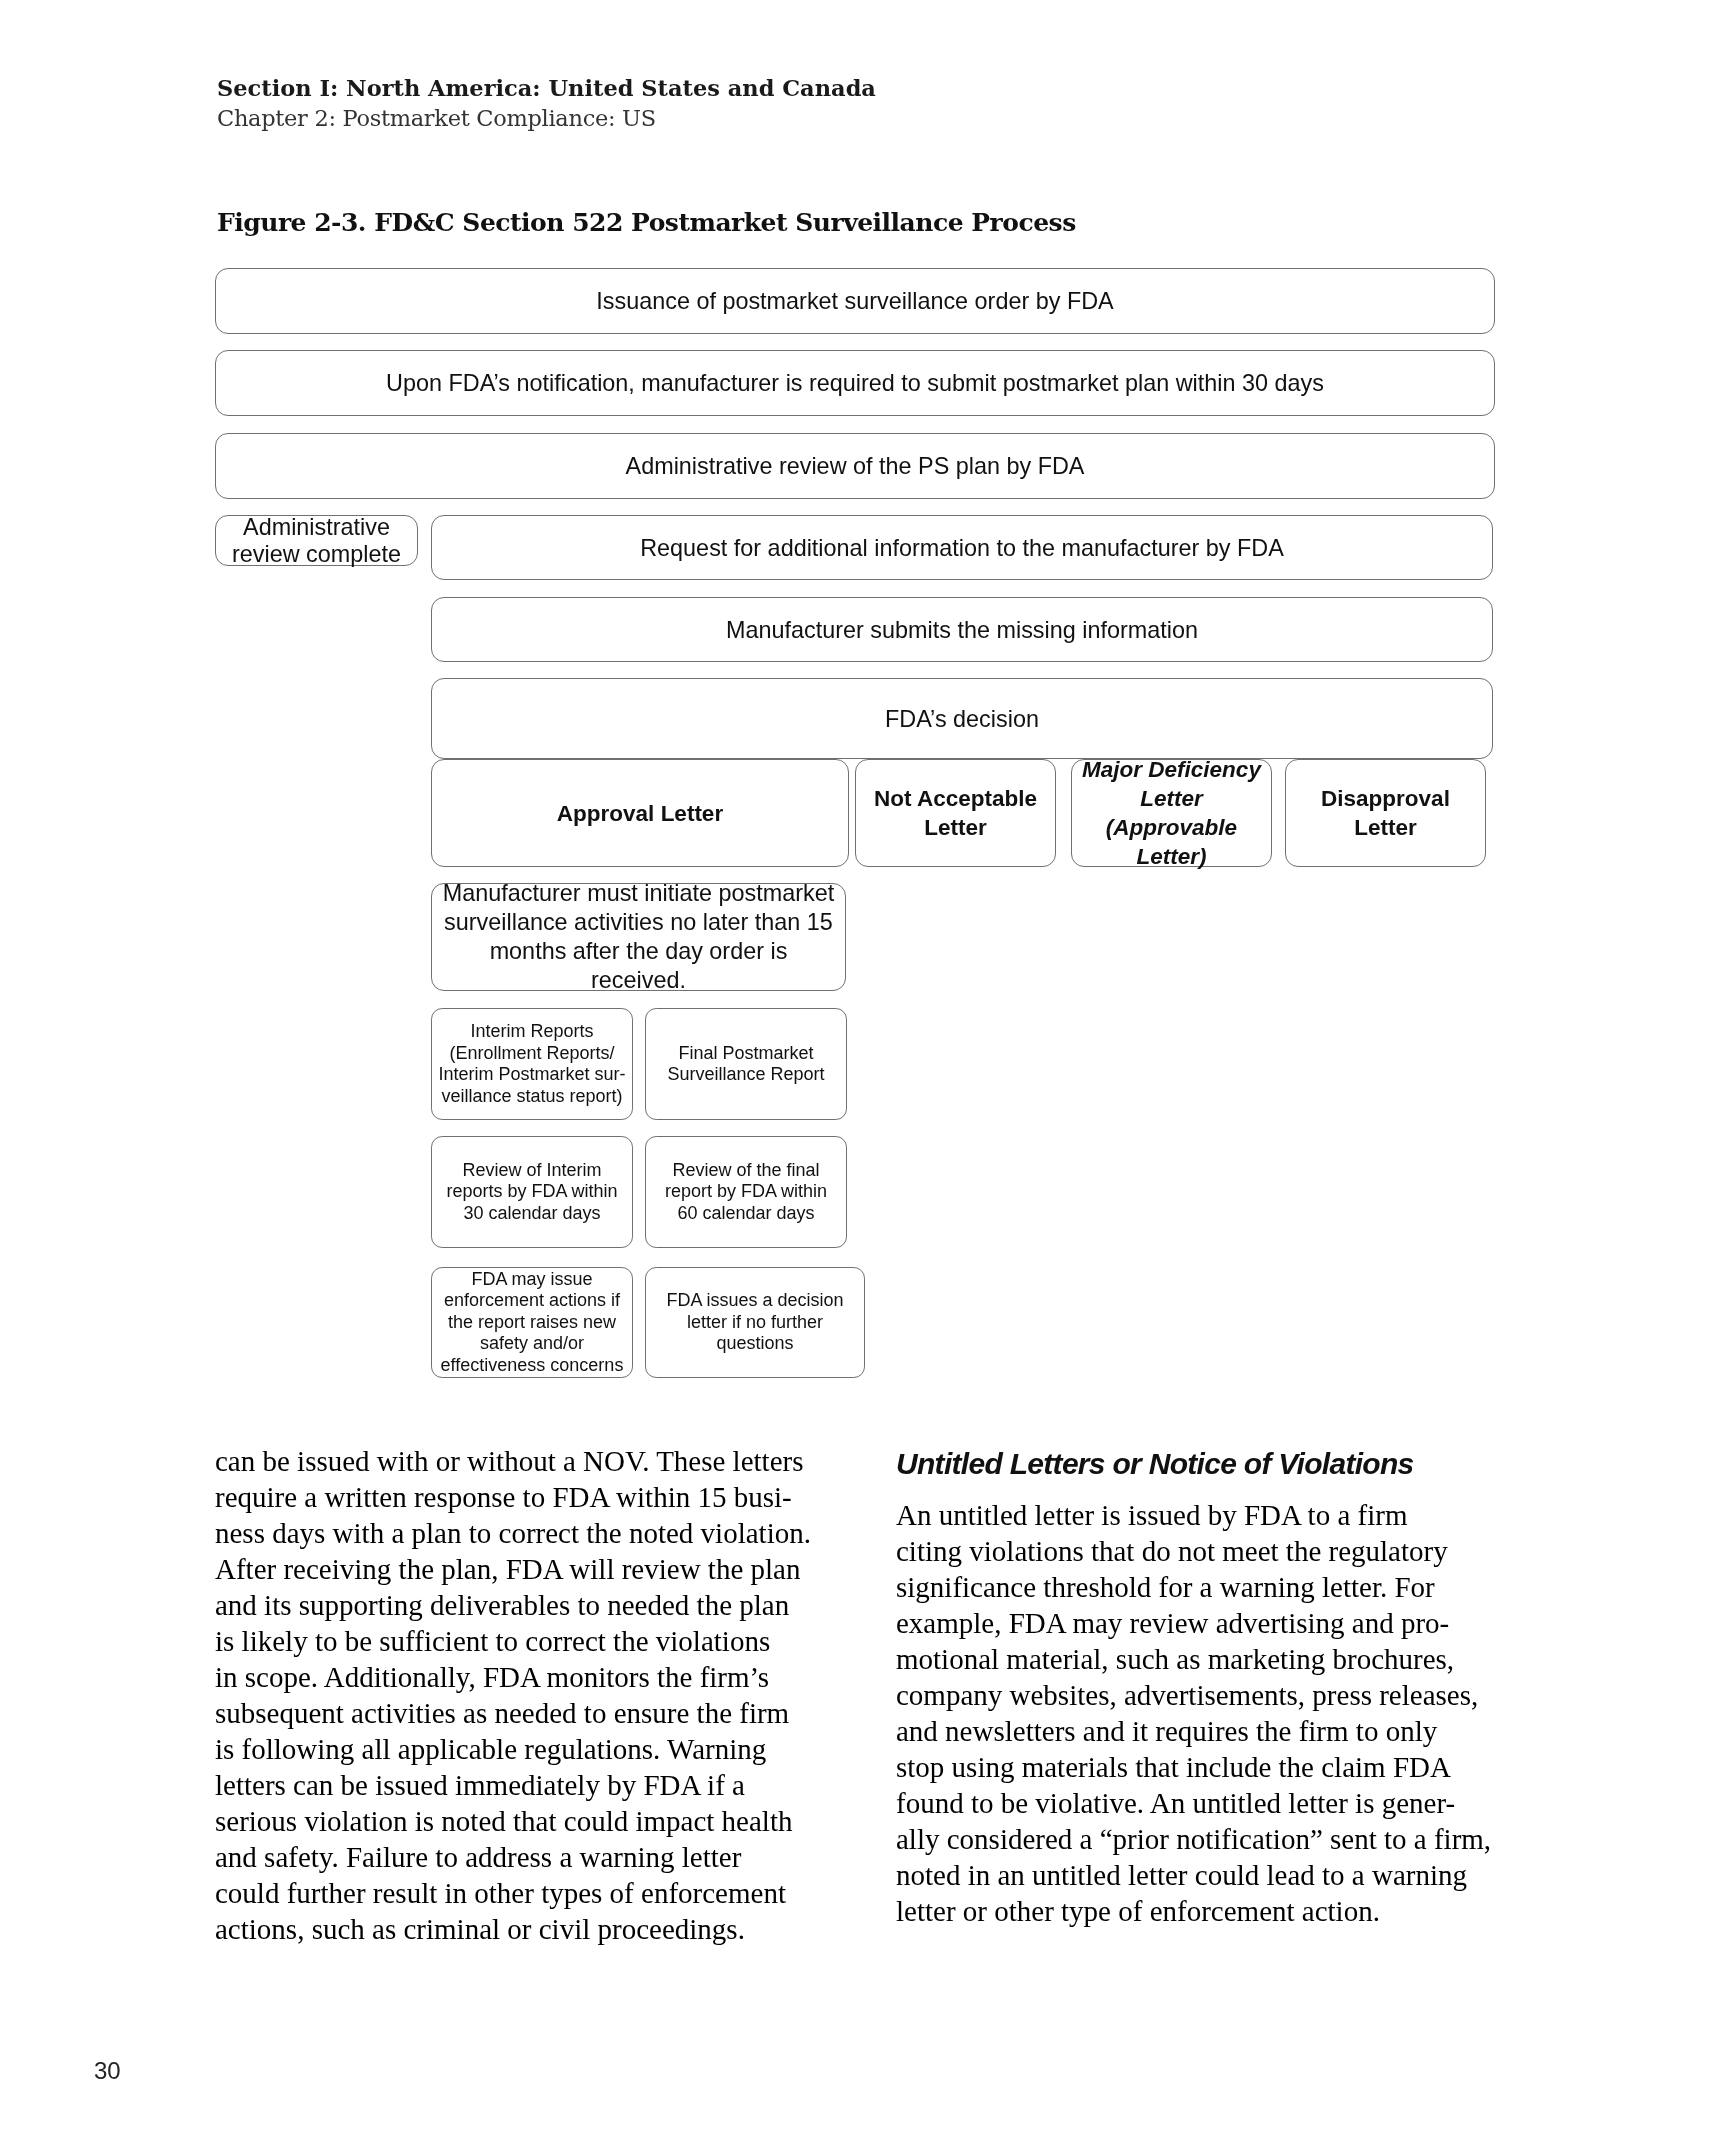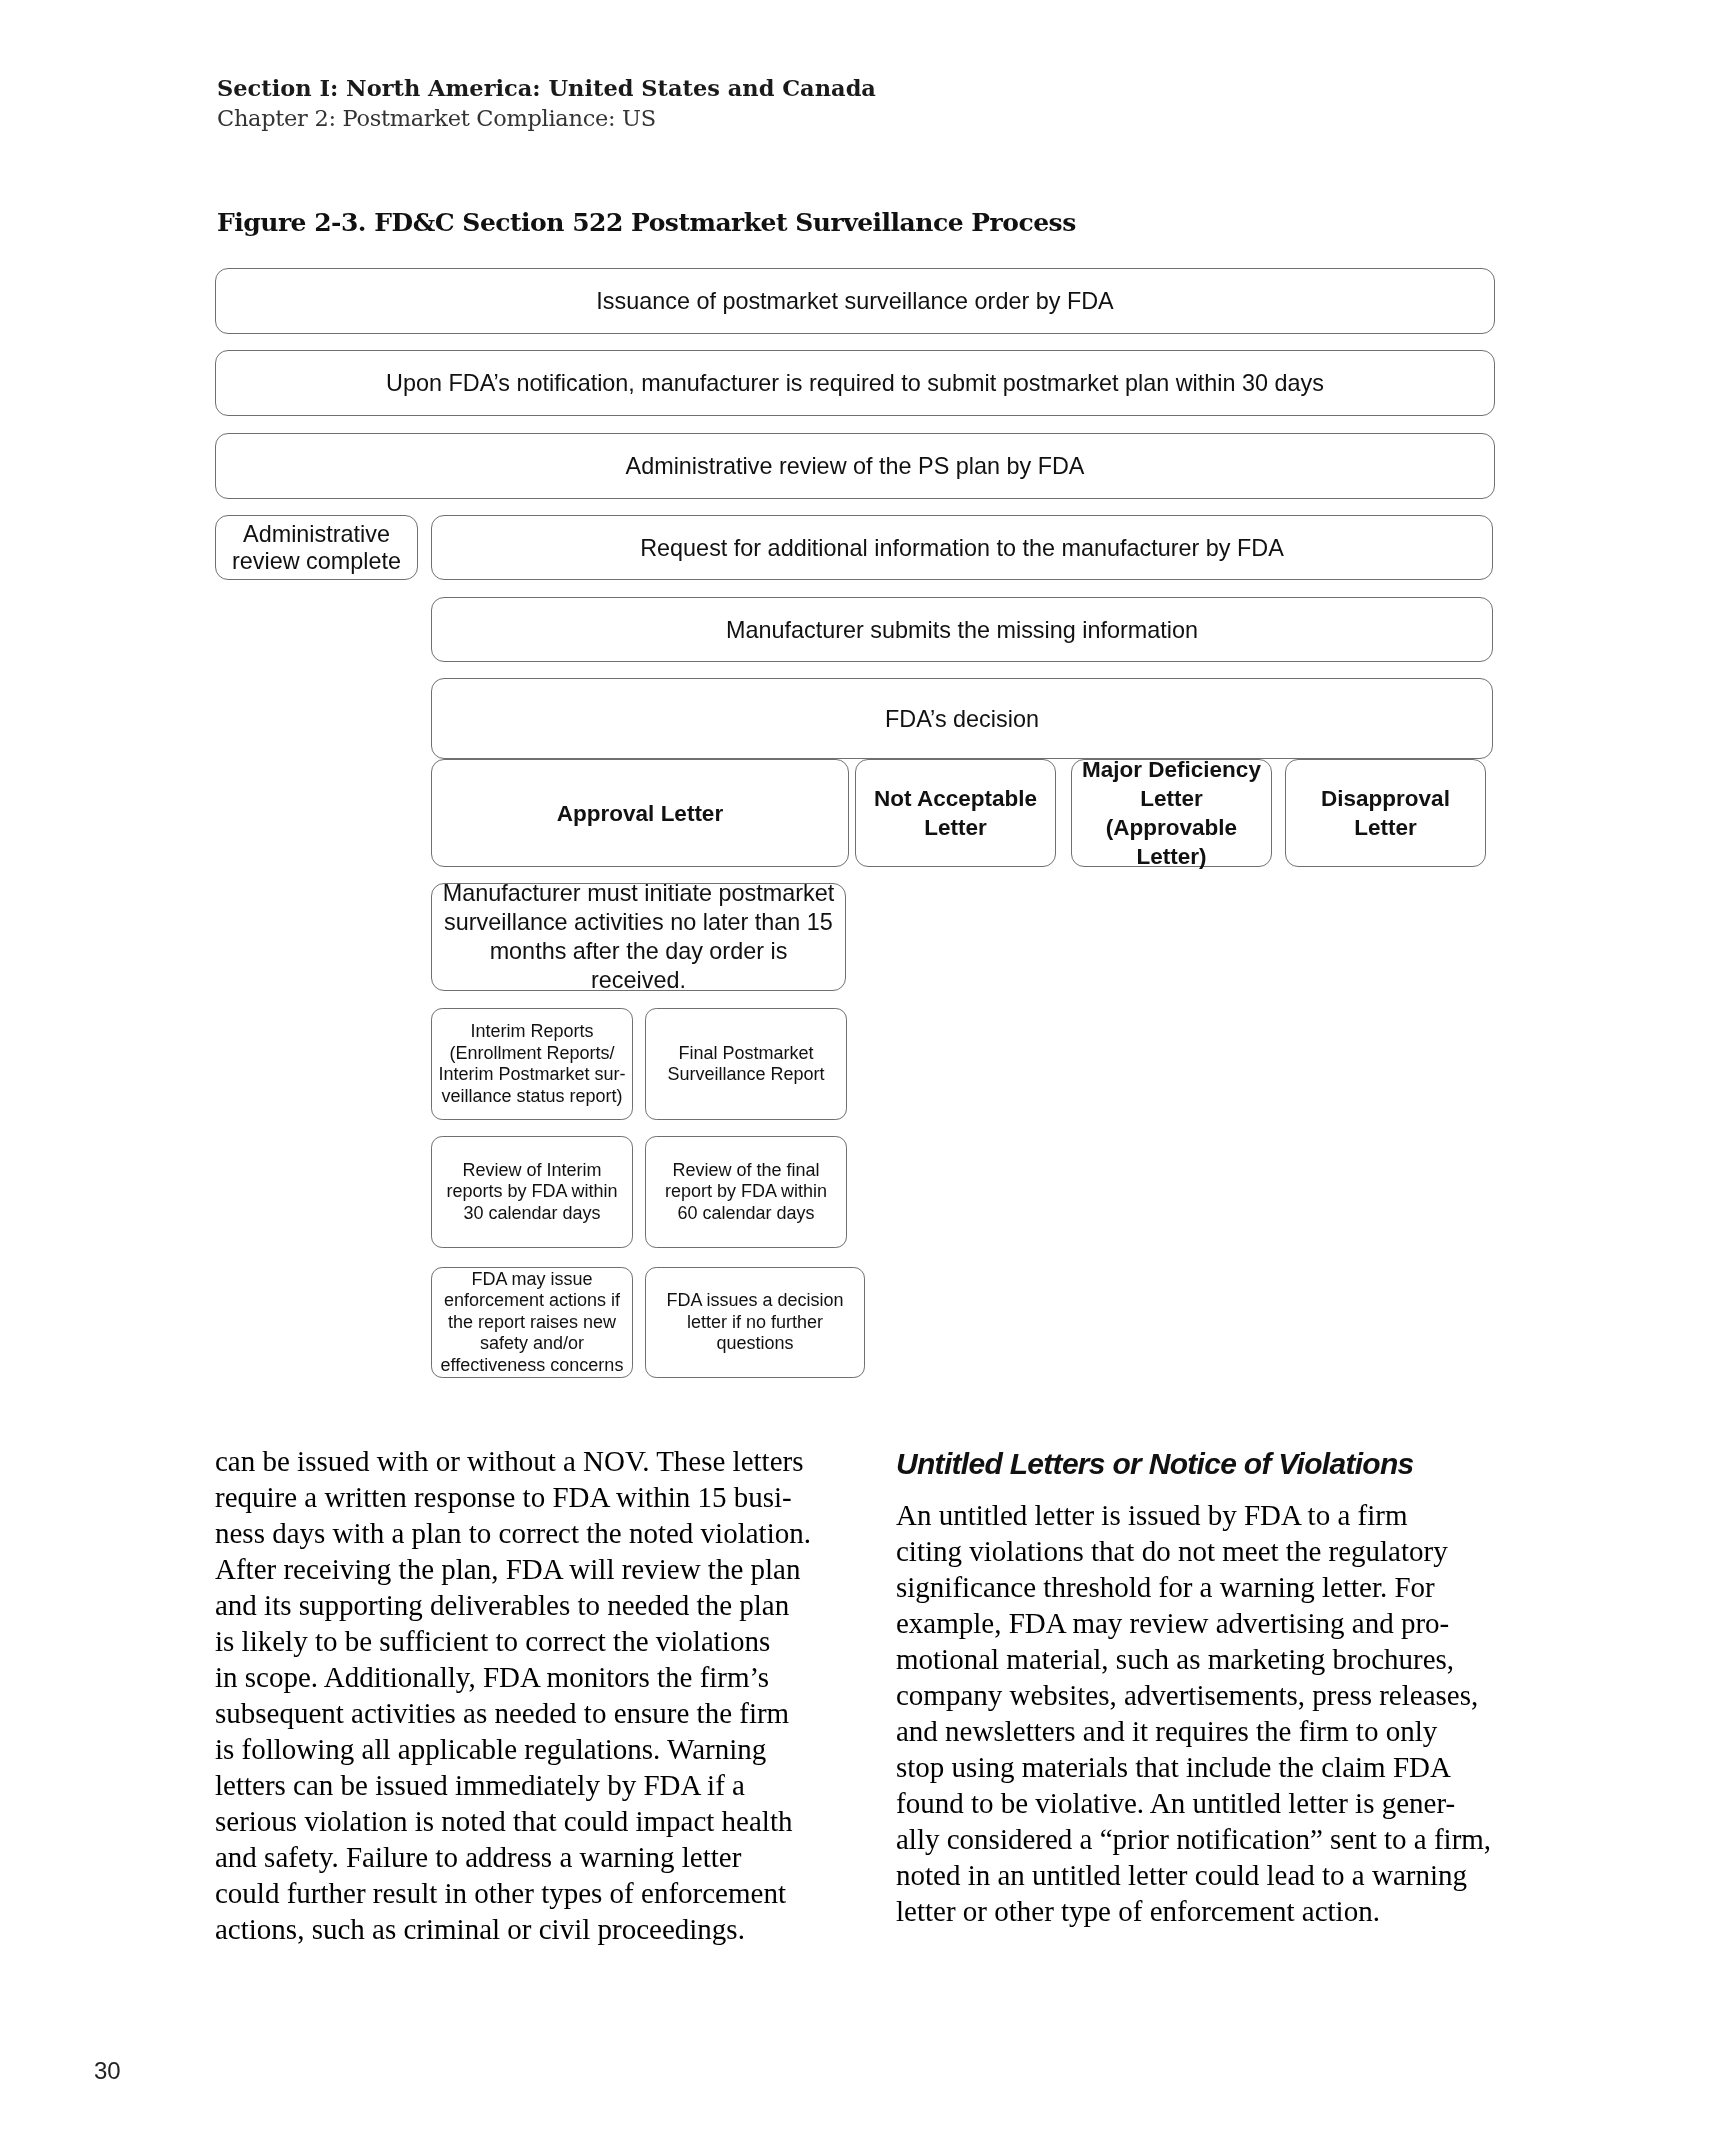--- a/index.html
+++ b/index.html
@@ -31,28 +31,28 @@
 <div class="abs hdr-section">Section I: North America: United States and Canada</div>
 <div class="abs hdr-chapter">Chapter 2: Postmarket Compliance: US</div>
 
 <div class="abs fig-title">Figure 2-3. FD&amp;C Section 522 Postmarket Surveillance Process</div>
 
 <div>
   <div class="box lg" style="left:215px; top:268px; width:1280px; height:66px;">Issuance of postmarket surveillance order by FDA</div>
   <div class="box lg" style="left:215px; top:350px; width:1280px; height:66px;">Upon FDA’s notification, manufacturer is required to submit postmarket plan within 30 days</div>
   <div class="box lg" style="left:215px; top:433px; width:1280px; height:66px;">Administrative review of the PS plan by FDA</div>
 
-  <div class="box lg" style="left:215px; top:515px; width:203px; height:65px; line-height:27px; padding:0 5.6px;">Administrative review complete</div>
+  <div class="box lg" style="left:215px; top:515px; width:203px; height:51px; line-height:27px; padding:0 5.6px;">Administrative review complete</div>
   <div class="box lg" style="left:431px; top:515px; width:1062px; height:65px;">Request for additional information to the manufacturer by FDA</div>
   <div class="box lg" style="left:431px; top:597px; width:1062px; height:65px;">Manufacturer submits the missing information</div>
   <div class="box lg" style="left:431px; top:678px; width:1062px; height:81px;">FDA’s decision</div>
 
   <div class="box bold" style="left:431px; top:759px; width:418px; height:108px;">Approval Letter</div>
   <div class="box bold" style="left:855px; top:759px; width:201px; height:108px; padding:0 9.4px;">Not Acceptable Letter</div>
-  <div class="box bold" style="left:1071px; top:759px; width:201px; height:108px; padding:0 9px;">Major Deficiency Letter (Approvable Letter)</div>
+  <div class="box bold" style="left:1071px; top:759px; width:201px; height:108px; padding:0 9px;font-style:italic;">Major Deficiency Letter (Approvable Letter)</div>
   <div class="box bold" style="left:1285px; top:759px; width:201px; height:108px; padding:0 17px;">Disapproval Letter</div>
 
   <div class="box md" style="left:431px; top:883px; width:415px; height:108px; padding:0 7.5px;">Manufacturer must initiate postmarket surveillance activities no later than 15 months after the day order is received.</div>
 
   <div class="box sm" style="left:431px; top:1008px; width:202px; height:112px; padding:0 3.7px;">Interim Reports (Enrollment Reports/ Interim Postmarket sur-veillance status report)</div>
   <div class="box sm" style="left:645px; top:1008px; width:202px; height:112px; padding:0 13px;">Final Postmarket Surveillance Report</div>
 
   <div class="box sm" style="left:431px; top:1136px; width:202px; height:112px; padding:0 11.2px;">Review of Interim reports by FDA within 30 calendar days</div>
   <div class="box sm" style="left:645px; top:1136px; width:202px; height:112px; padding:8px 13px;">Review of the final report by FDA within 60 calendar days</div>
 

